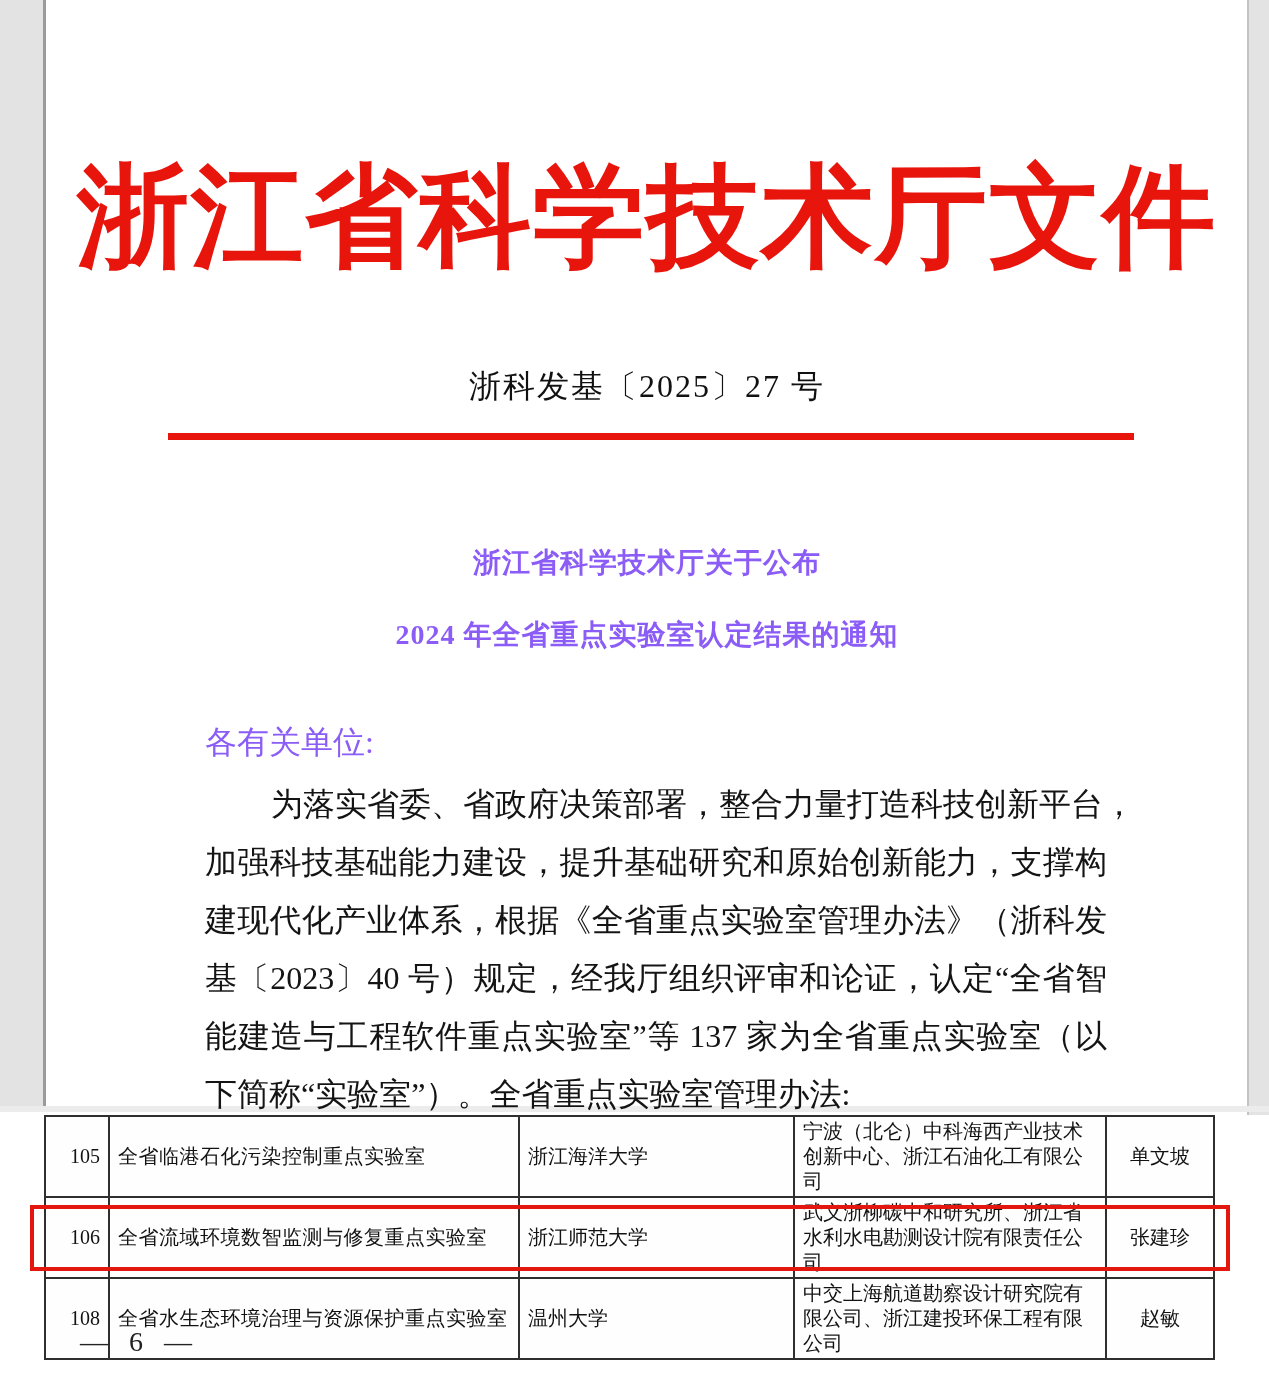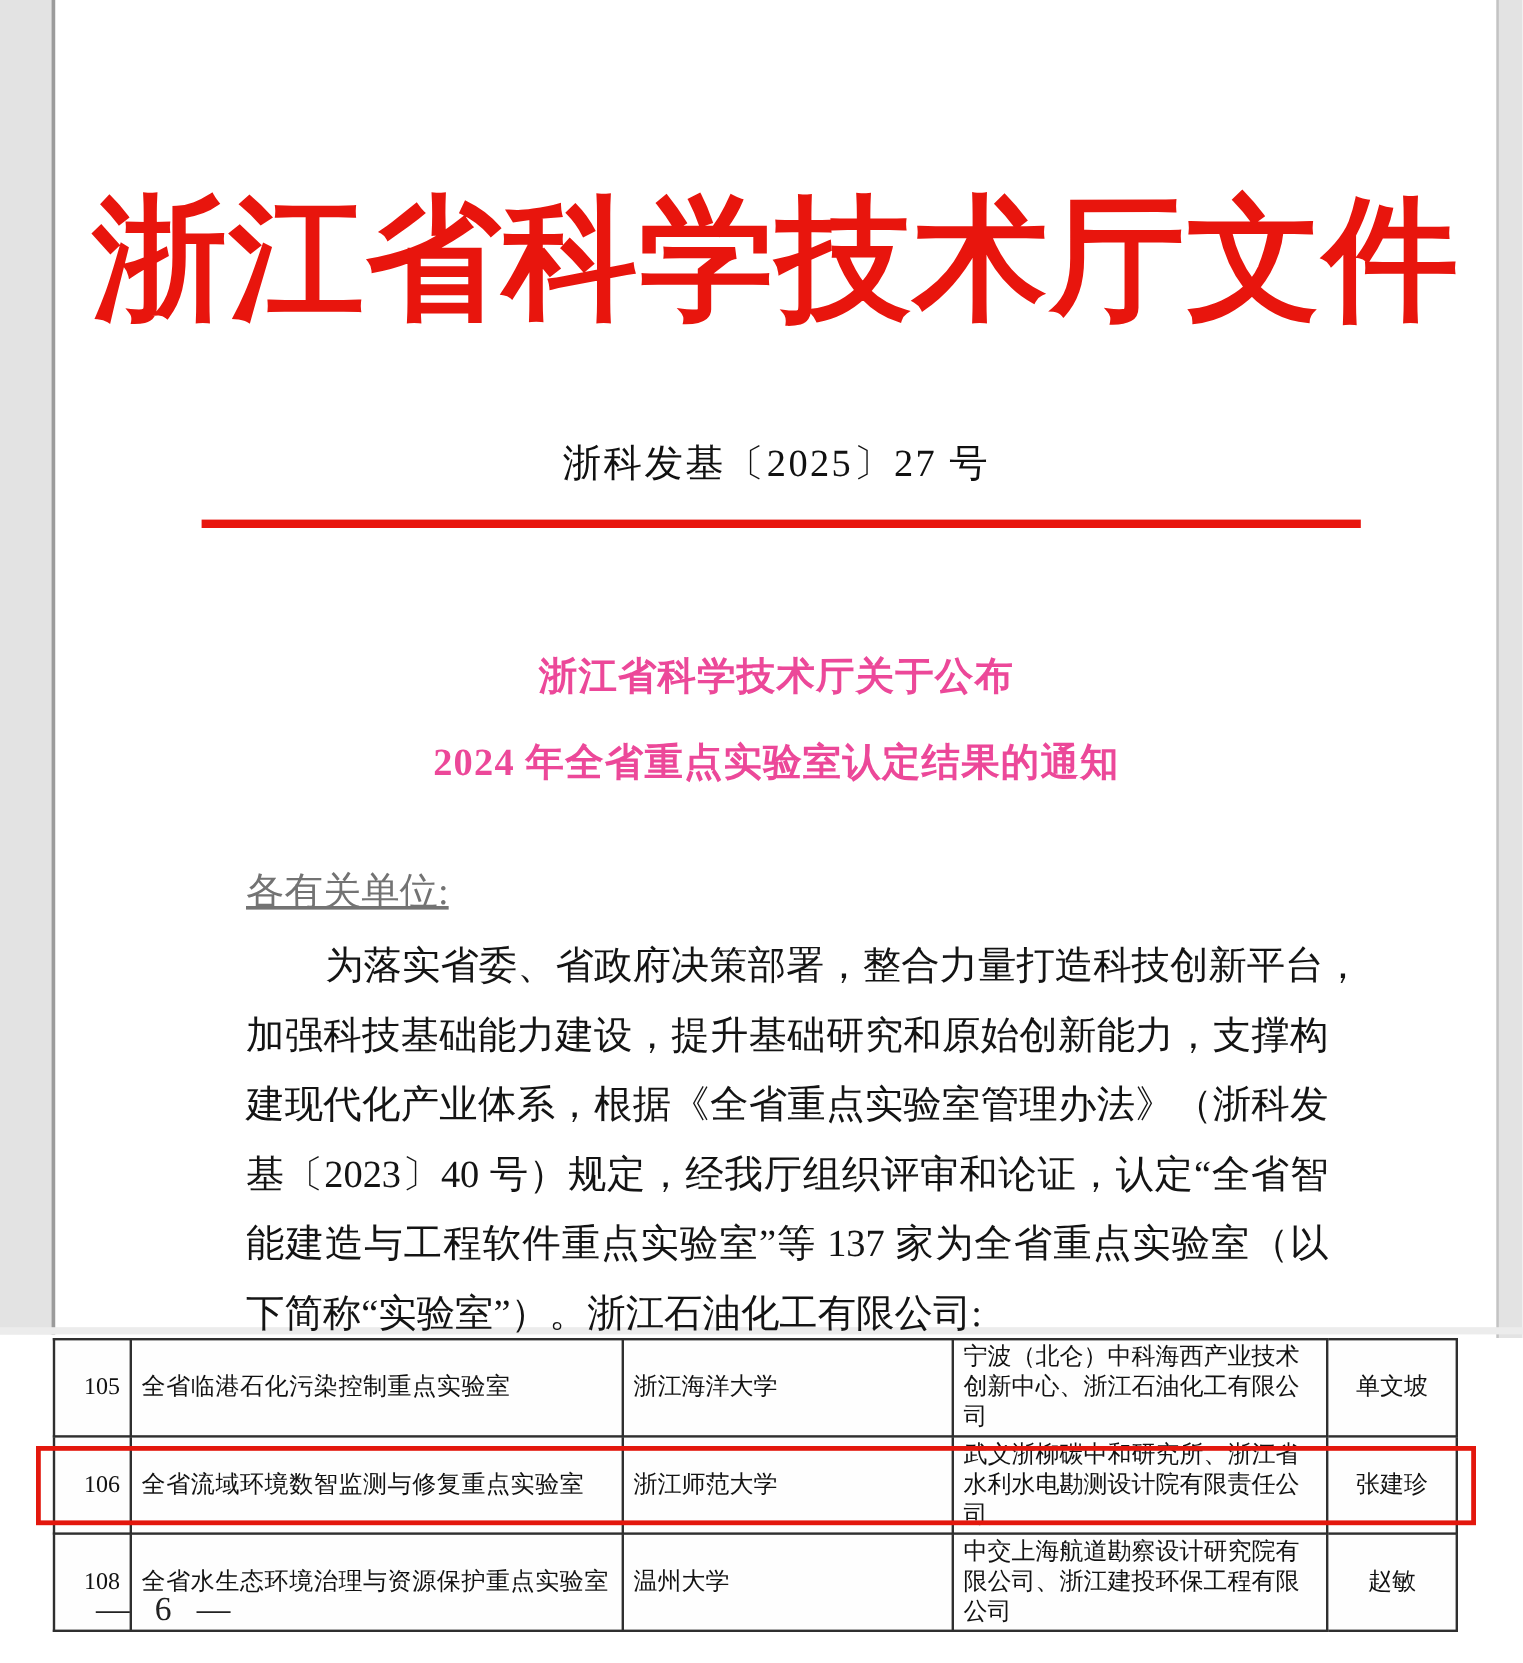--- a/index.html
+++ b/index.html
@@ -26,26 +26,26 @@
   }
   .doc-number{
     position:absolute;left:45px;top:364px;width:1204px;
     text-align:center;font-size:32px;line-height:44px;color:#111;
     letter-spacing:2px;
   }
   .red-rule{
     position:absolute;left:168px;top:433px;width:966px;height:7px;background:#e8150d;
   }
   .notice-title{position:absolute;left:45px;width:1204px;text-align:center;
-    font-weight:bold;font-size:32px;line-height:58px;color:#ec4899;letter-spacing:1px;}
+    font-weight:bold;font-size:28px;line-height:58px;color:#8b5cf6;letter-spacing:1px;}
   .notice-title.l1{top:534px;}
   .notice-title.l2{top:606px;}
   .salutation{
     position:absolute;left:205px;top:722px;width:910px;
-    font-size:32px;line-height:40px;color:#737373;text-decoration:underline;
+    font-size:32px;line-height:40px;color:#8b5cf6;
   }
   .body-line{
     position:absolute;left:205px;width:902px;height:40px;
     font-size:32px;line-height:40px;color:#141414;
     text-align:justify;text-align-last:justify;white-space:nowrap;
   }
   .body-line.indent{padding-left:66px;width:836px;}
   .body-line.last{text-align:left;text-align-last:left;}
   .bl0{top:784px;}
   .bl1{top:842px;}
@@ -96,21 +96,21 @@
   <div class="notice-title l1">浙江省科学技术厅关于公布</div>
   <div class="notice-title l2">2024 年全省重点实验室认定结果的通知</div>
 
   <div class="salutation">各有关单位:</div>
 
   <div class="body-line bl1">加强科技基础能力建设，提升基础研究和原始创新能力，支撑构</div>
   <div class="body-line indent bl0">为落实省委、省政府决策部署，整合力量打造科技创新平台，</div>
   <div class="body-line bl2">建现代化产业体系，根据《全省重点实验室管理办法》（浙科发</div>
   <div class="body-line bl3">基〔2023〕40 号）规定，经我厅组织评审和论证，认定“全省智</div>
   <div class="body-line bl4">能建造与工程软件重点实验室”等 137 家为全省重点实验室（以</div>
-  <div class="body-line last bl5">下简称“实验室”）。浙江石油化工有限公司:</div>
+  <div class="body-line last bl5">下简称“实验室”）。全省重点实验室管理办法:</div>
 
   <table class="results">
     <colgroup>
       <col style="width:64px">
         <col style="width:410px">
         <col style="width:275px">
       <col style="width:312px">
         <col style="width:108px">
     </colgroup>
     <tbody>

